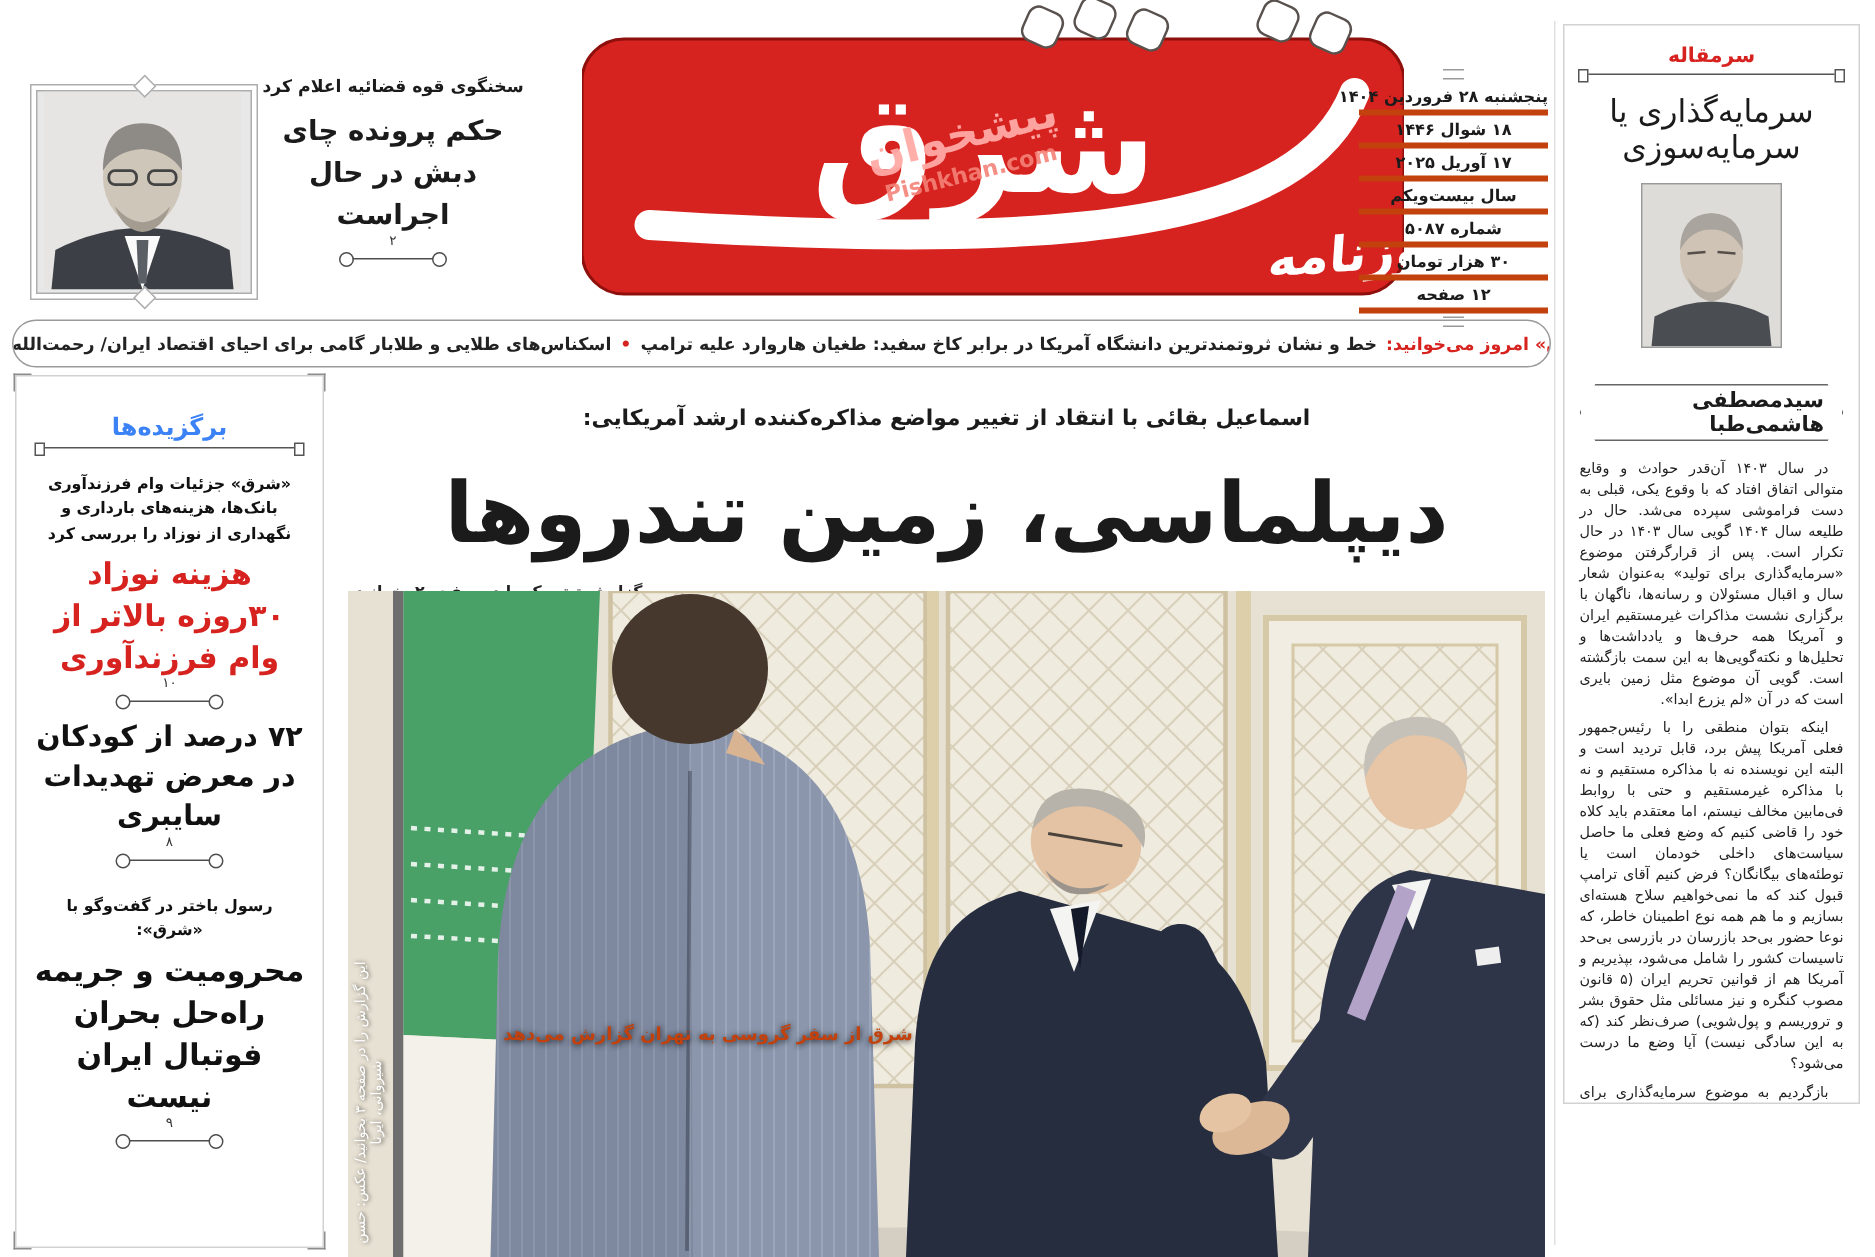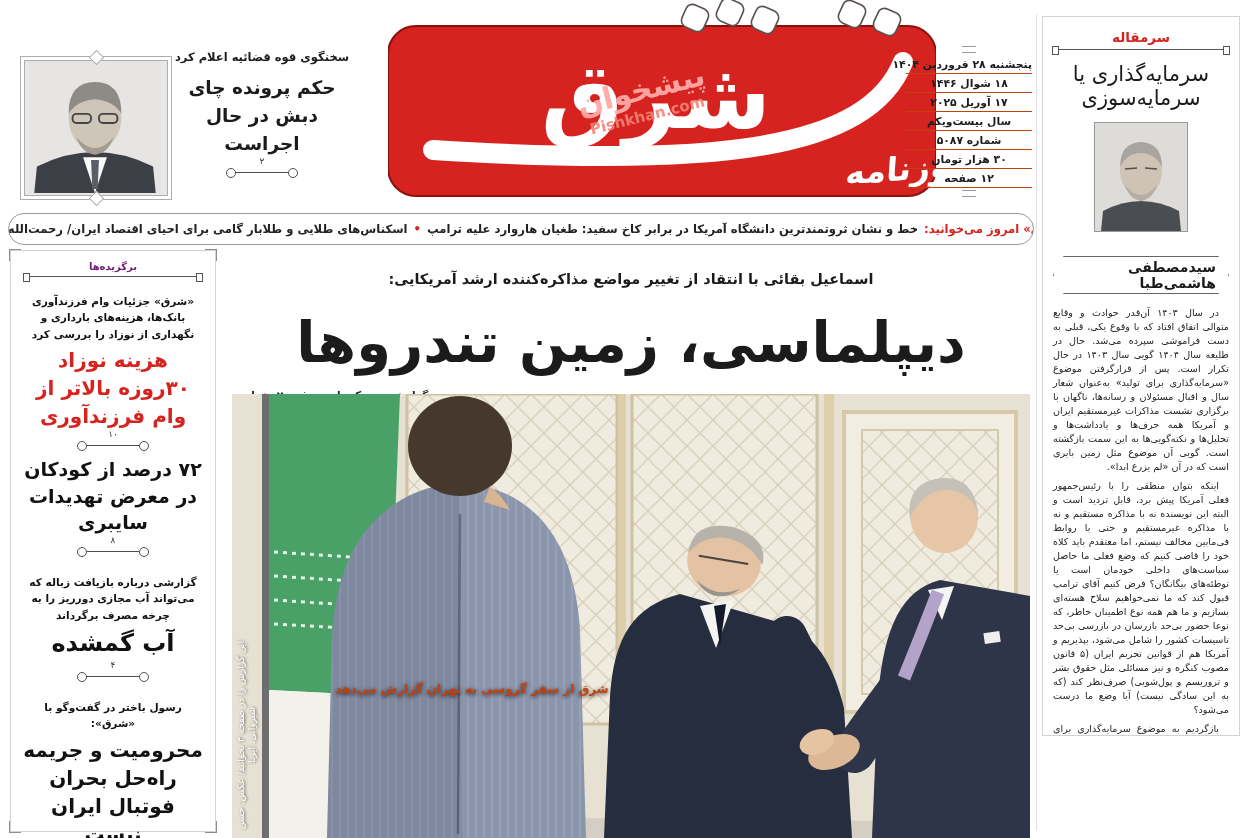--- a/index.html
+++ b/index.html
@@ -26,34 +26,34 @@
   .tl-kicker{font-size:11.5px;font-weight:bold;margin:0 0 10px;}
   .tl-headline{font-size:18.5px;font-weight:bold;line-height:1.5;margin:0;}
 
   
   .logo-wrap{left:356px;top:0;width:608px;height:200px;margin-left:32px;}
   .logo-rozname{position:absolute;right:26px;bottom:12px;font-size:33px;font-weight:bold;color:#fff;transform:skewX(-8deg) rotate(-4deg);}
   .watermark{position:absolute;left:190px;top:72px;text-align:center;transform:rotate(-14deg);pointer-events:none;}
   .wm1{font-size:30px;font-weight:bold;color:rgba(255,170,165,0.95);}
   .wm2{font-size:15px;color:rgba(244,130,120,0.9);font-weight:bold;}
   .dates{left:906px;top:44px;width:126px;direction:rtl;}
-  .date-row{border-bottom:1px solid #c2410c;font-size:10.8px;font-weight:bold;text-align:center;padding:3px 0 2px;white-space:nowrap;}
+  .date-row{border-bottom:4px solid #c2410c;font-size:10.8px;font-weight:bold;text-align:center;padding:3px 0 2px;white-space:nowrap;}
   .date-row:first-child{border-top:none;}
   .tiny-orn{width:14px;height:5px;border:1px solid #9a9a9a;border-left:none;border-right:none;margin:2px auto;}
 
   
   .today-strip{left:8px;top:213px;width:1024px;height:30px;border:1px solid #9a9a9a;border-radius:16px;
     display:flex;align-items:center;justify-content:center;direction:rtl;gap:6px;font-size:11.6px;white-space:nowrap;overflow:hidden;}
   .strip-label{color:#d7231f;font-weight:bold;}
   .strip-bullet{color:#d7231f;font-weight:bold;}
   .strip-item{font-weight:bold;color:#222;}
 
   
   .sidebar{left:10px;top:250px;width:206px;height:582px;border:1px solid #d2d2d2;direction:rtl;text-align:center;padding:8px 12px;box-sizing:border-box;}
-  .sb-title{color:#701a75;font-size:10px;font-weight:bold;letter-spacing:7px;margin:2px 0 4px;}
+  .sb-title{color:#3b82f6;font-size:16px;font-weight:bold;letter-spacing:7px;margin:16px 0 4px;}
   .sb-rule{border-top:1.4px solid #555;position:relative;margin:2px 2px 10px;}
   .sb-rule::before,.sb-rule::after{content:"";position:absolute;top:-4px;width:5px;height:7px;border:1px solid #555;background:#fff;}
   .sb-rule::before{left:-2px;} .sb-rule::after{right:-2px;}
   .sb-kicker{font-size:10.6px;font-weight:bold;line-height:1.55;margin:16px 0 4px;color:#111;}
   .sb-headline{font-weight:bold;margin:2px 0 0;line-height:1.4;color:#111;}
   .sb-headline.red{color:#d7231f;font-size:20px;}
   .h20{font-size:19px;} .h24{font-size:24px;} .h21{font-size:20px;}
 
   
   .lead-kicker{left:232px;top:256px;width:798px;text-align:center;direction:rtl;font-size:14.5px;font-weight:bold;}
@@ -178,30 +178,20 @@
     <article>
       <h3 class="sb-headline h20">۷۲ درصد از کودکان در معرض تهدیدات سایبری</h3>
       <div class="pagemark">
         <span class="pm-end l"></span>
           <span class="pm-line"></span>
           <span class="pm-end r"></span>
         <span class="pm-num">۸</span>
       </div>
     </article>
 
-    <article>
-      <p class="sb-kicker">گزارشی درباره بازیافت زباله که می‌تواند آب مجازی دورریز را به چرخه مصرف برگرداند</p>
-      <h3 class="sb-headline h24">آب گمشده</h3>
-      <div class="pagemark">
-        <span class="pm-end l"></span>
-          <span class="pm-line"></span>
-          <span class="pm-end r"></span>
-        <span class="pm-num">۴</span>
-      </div>
-    </article>
 
     <article>
       <p class="sb-kicker">رسول باختر در گفت‌وگو با «شرق»:</p>
       <h3 class="sb-headline h21">محرومیت و جریمه راه‌حل بحران فوتبال ایران نیست</h3>
       <div class="pagemark">
         <span class="pm-end l"></span>
           <span class="pm-line"></span>
           <span class="pm-end r"></span>
         <span class="pm-num">۹</span>
       </div>

